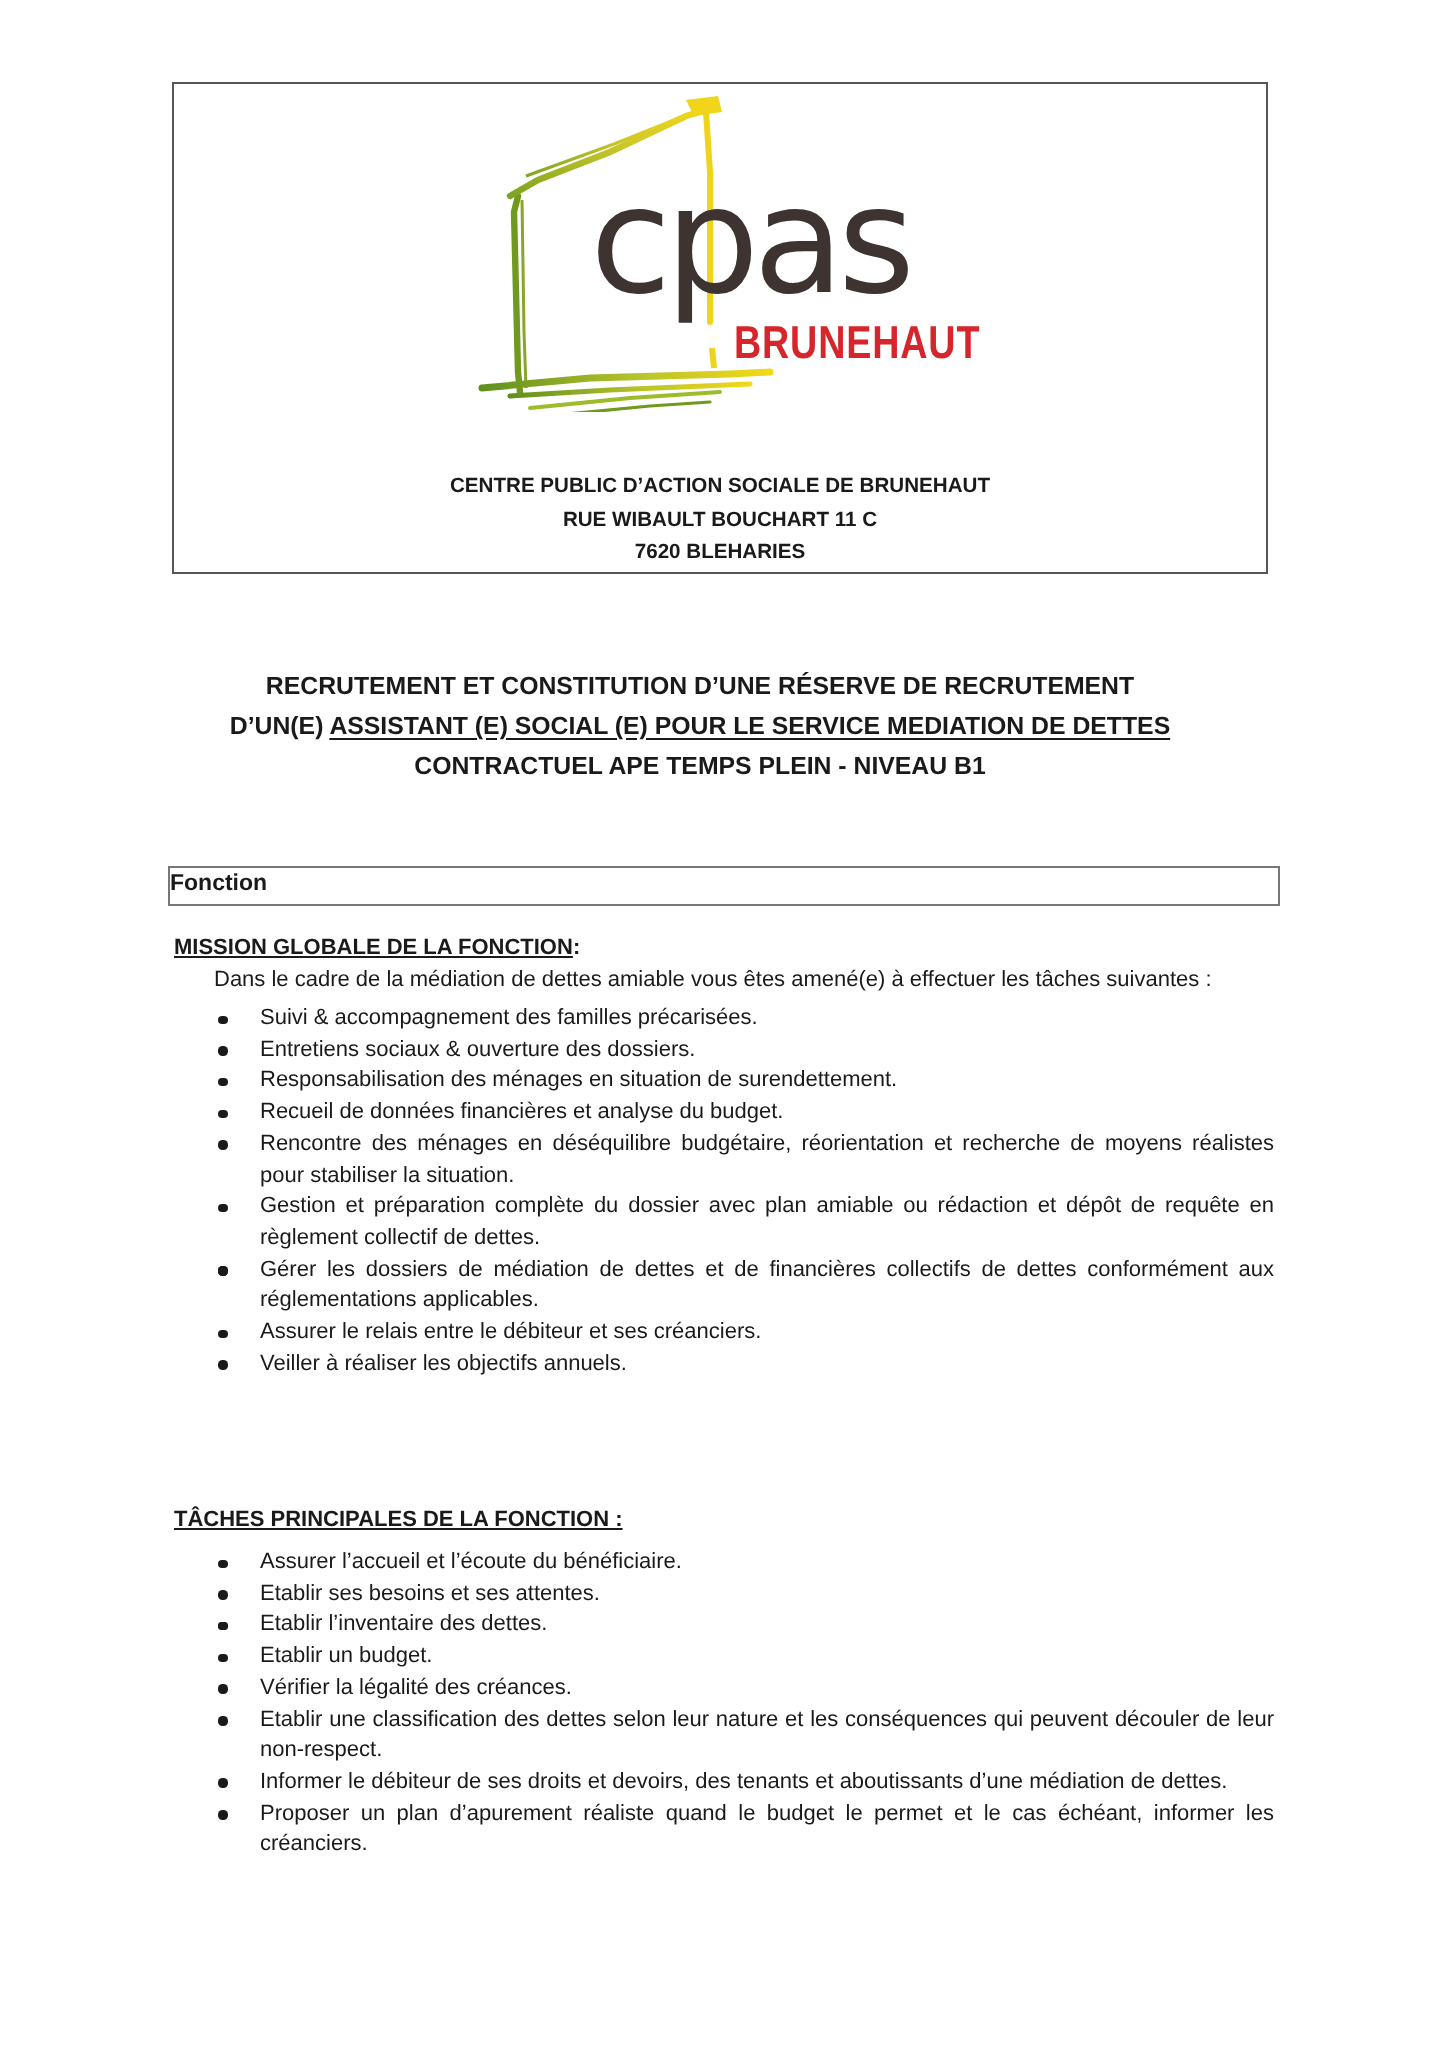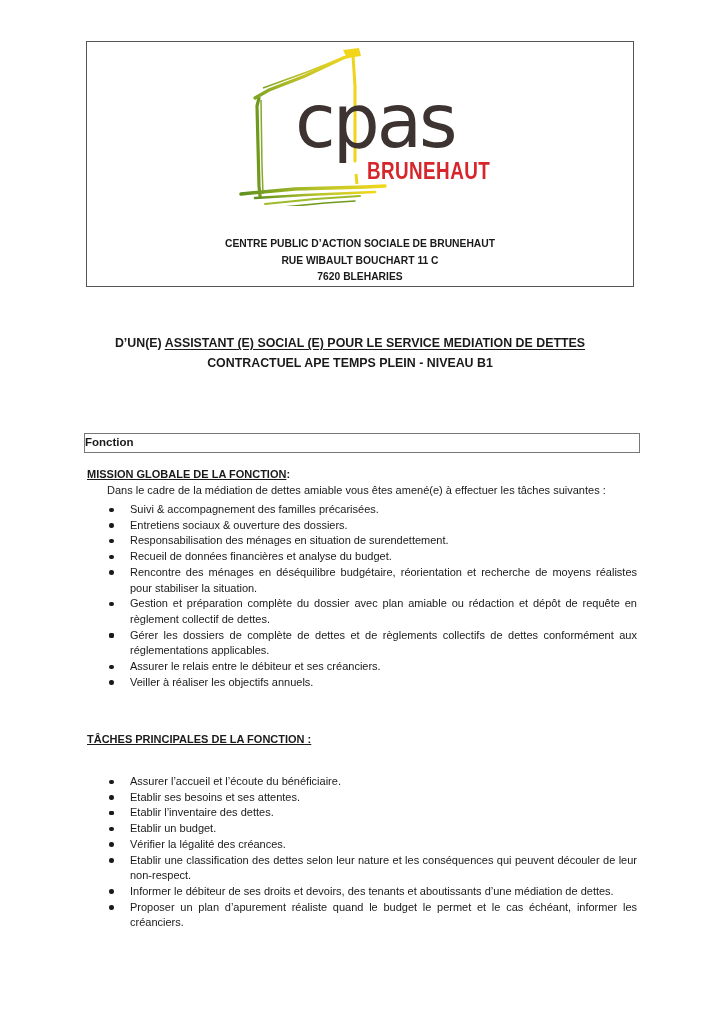--- a/index.html
+++ b/index.html
@@ -104,43 +104,44 @@
       <div class="logo-brunehaut">BRUNEHAUT</div>
     </div>
     <div class="org-lines">
       <div>CENTRE PUBLIC D’ACTION SOCIALE DE BRUNEHAUT</div>
       <div>RUE WIBAULT BOUCHART 11 C</div>
       <div>7620 BLEHARIES</div>
     </div>
   </div>
 
   <div class="title-block">
+    <div>RECRUTEMENT ET CONSTITUTION D’UNE RÉSERVE DE RECRUTEMENT</div>
     <div><span>D’UN(E) </span><u>ASSISTANT (E) SOCIAL (E) POUR LE SERVICE MEDIATION DE DETTES</u></div>
     <div>CONTRACTUEL APE TEMPS PLEIN - NIVEAU B1</div>
   </div>
 
   <div class="fonction-box">Fonction</div>
 
   <div class="section-heading" style="top:467px;"><span>MISSION GLOBALE DE LA FONCTION</span><span style="text-decoration:none;display:inline-block;"> :</span></div>
   <div class="intro" style="top:483px;padding-left:20px;">Dans le cadre de la médiation de dettes amiable vous êtes amené(e) à effectuer les tâches suivantes :</div>
 
   <ul class="bullet-list" style="top:502px;">
     <li><span class="dot"></span><span>Suivi &amp; accompagnement des familles précarisées.</span></li>
     <li><span class="dot"></span><span>Entretiens sociaux &amp; ouverture des dossiers.</span></li>
     <li><span class="dot"></span><span>Responsabilisation des ménages en situation de surendettement.</span></li>
     <li><span class="dot"></span><span>Recueil de données financières et analyse du budget.</span></li>
     <li><span class="dot"></span><span>Rencontre des ménages en déséquilibre budgétaire, réorientation et recherche de moyens réalistes pour stabiliser la situation.</span></li>
     <li><span class="dot"></span><span>Gestion et préparation complète du dossier avec plan amiable ou rédaction et dépôt de requête en règlement collectif de dettes.</span></li>
     <li><span class="dot"></span></li>
-    <li><span class="dot"></span><span>Gérer les dossiers de complète de dettes et de règlements collectifs de dettes conformément aux réglementations applicables.</span></li>
+    <li><span class="dot"></span><span>Gérer les dossiers de médiation de dettes et de financières collectifs de dettes conformément aux réglementations applicables.</span></li>
     <li><span class="dot"></span><span>Assurer le relais entre le débiteur et ses créanciers.</span></li>
     <li><span class="dot"></span><span>Veiller à réaliser les objectifs annuels.</span></li>
   </ul>
 
-  <div class="section-heading" style="top:732px;">TÂCHES PRINCIPALES DE LA FONCTION :</div>
+  <div class="section-heading" style="top:753px;">TÂCHES PRINCIPALES DE LA FONCTION :</div>
 
   <ul class="bullet-list" style="top:774px;">
     <li><span class="dot"></span><span>Assurer l’accueil et l’écoute du bénéficiaire.</span></li>
     <li><span class="dot"></span><span>Etablir ses besoins et ses attentes.</span></li>
     <li><span class="dot"></span></li>
     <li><span class="dot"></span><span>Etablir l’inventaire des dettes.</span></li>
     <li><span class="dot"></span><span>Etablir un budget.</span></li>
     <li><span class="dot"></span><span>Vérifier la légalité des créances.</span></li>
     <li><span class="dot"></span><span>Etablir une classification des dettes selon leur nature et les conséquences qui peuvent découler de leur non-respect.</span></li>
     <li><span class="dot"></span><span>Informer le débiteur de ses droits et devoirs, des tenants et aboutissants d’une médiation de dettes.</span></li>

